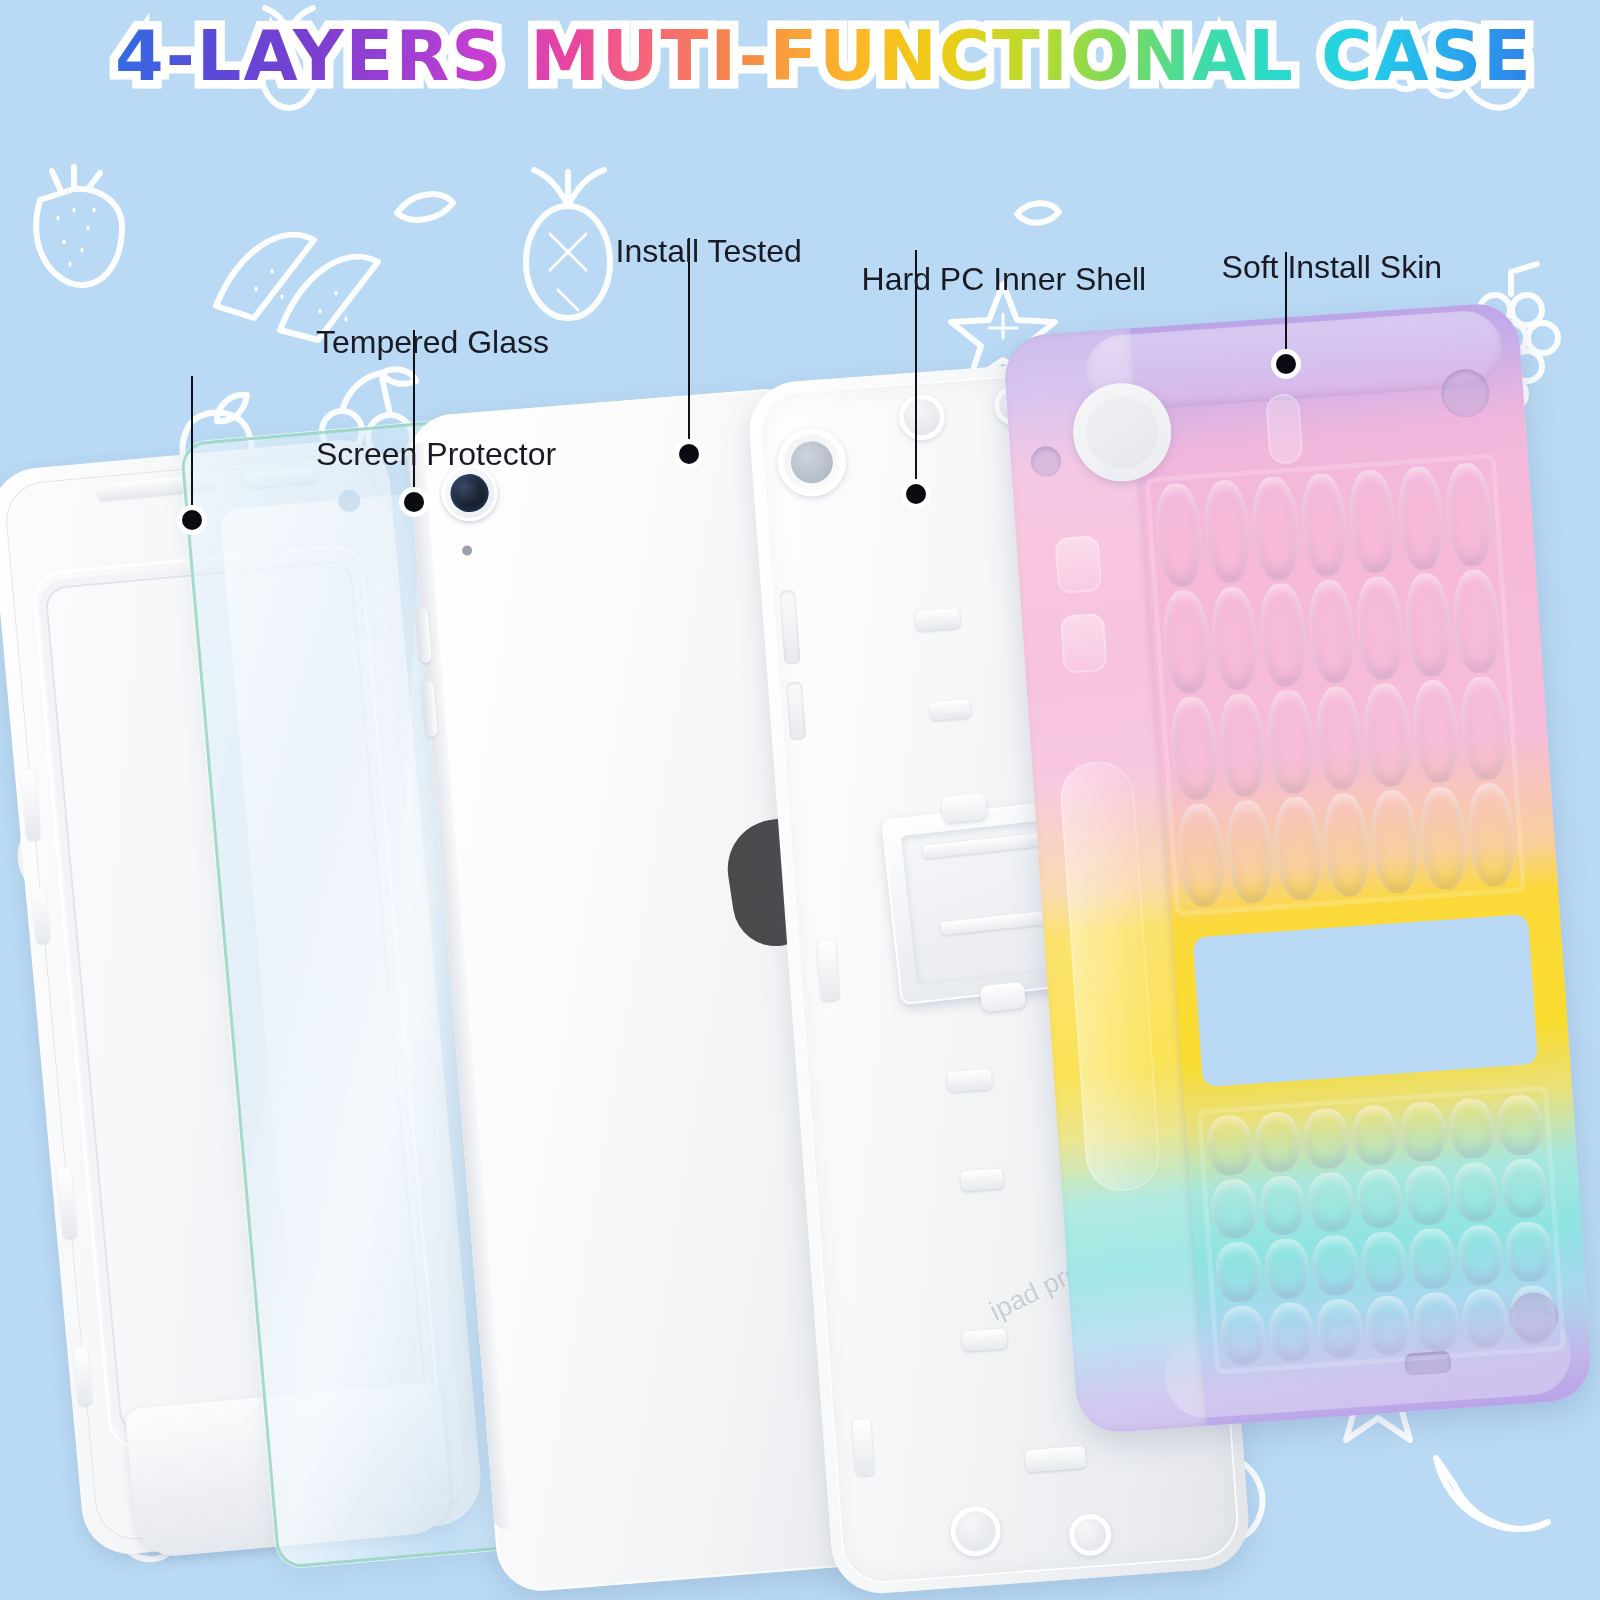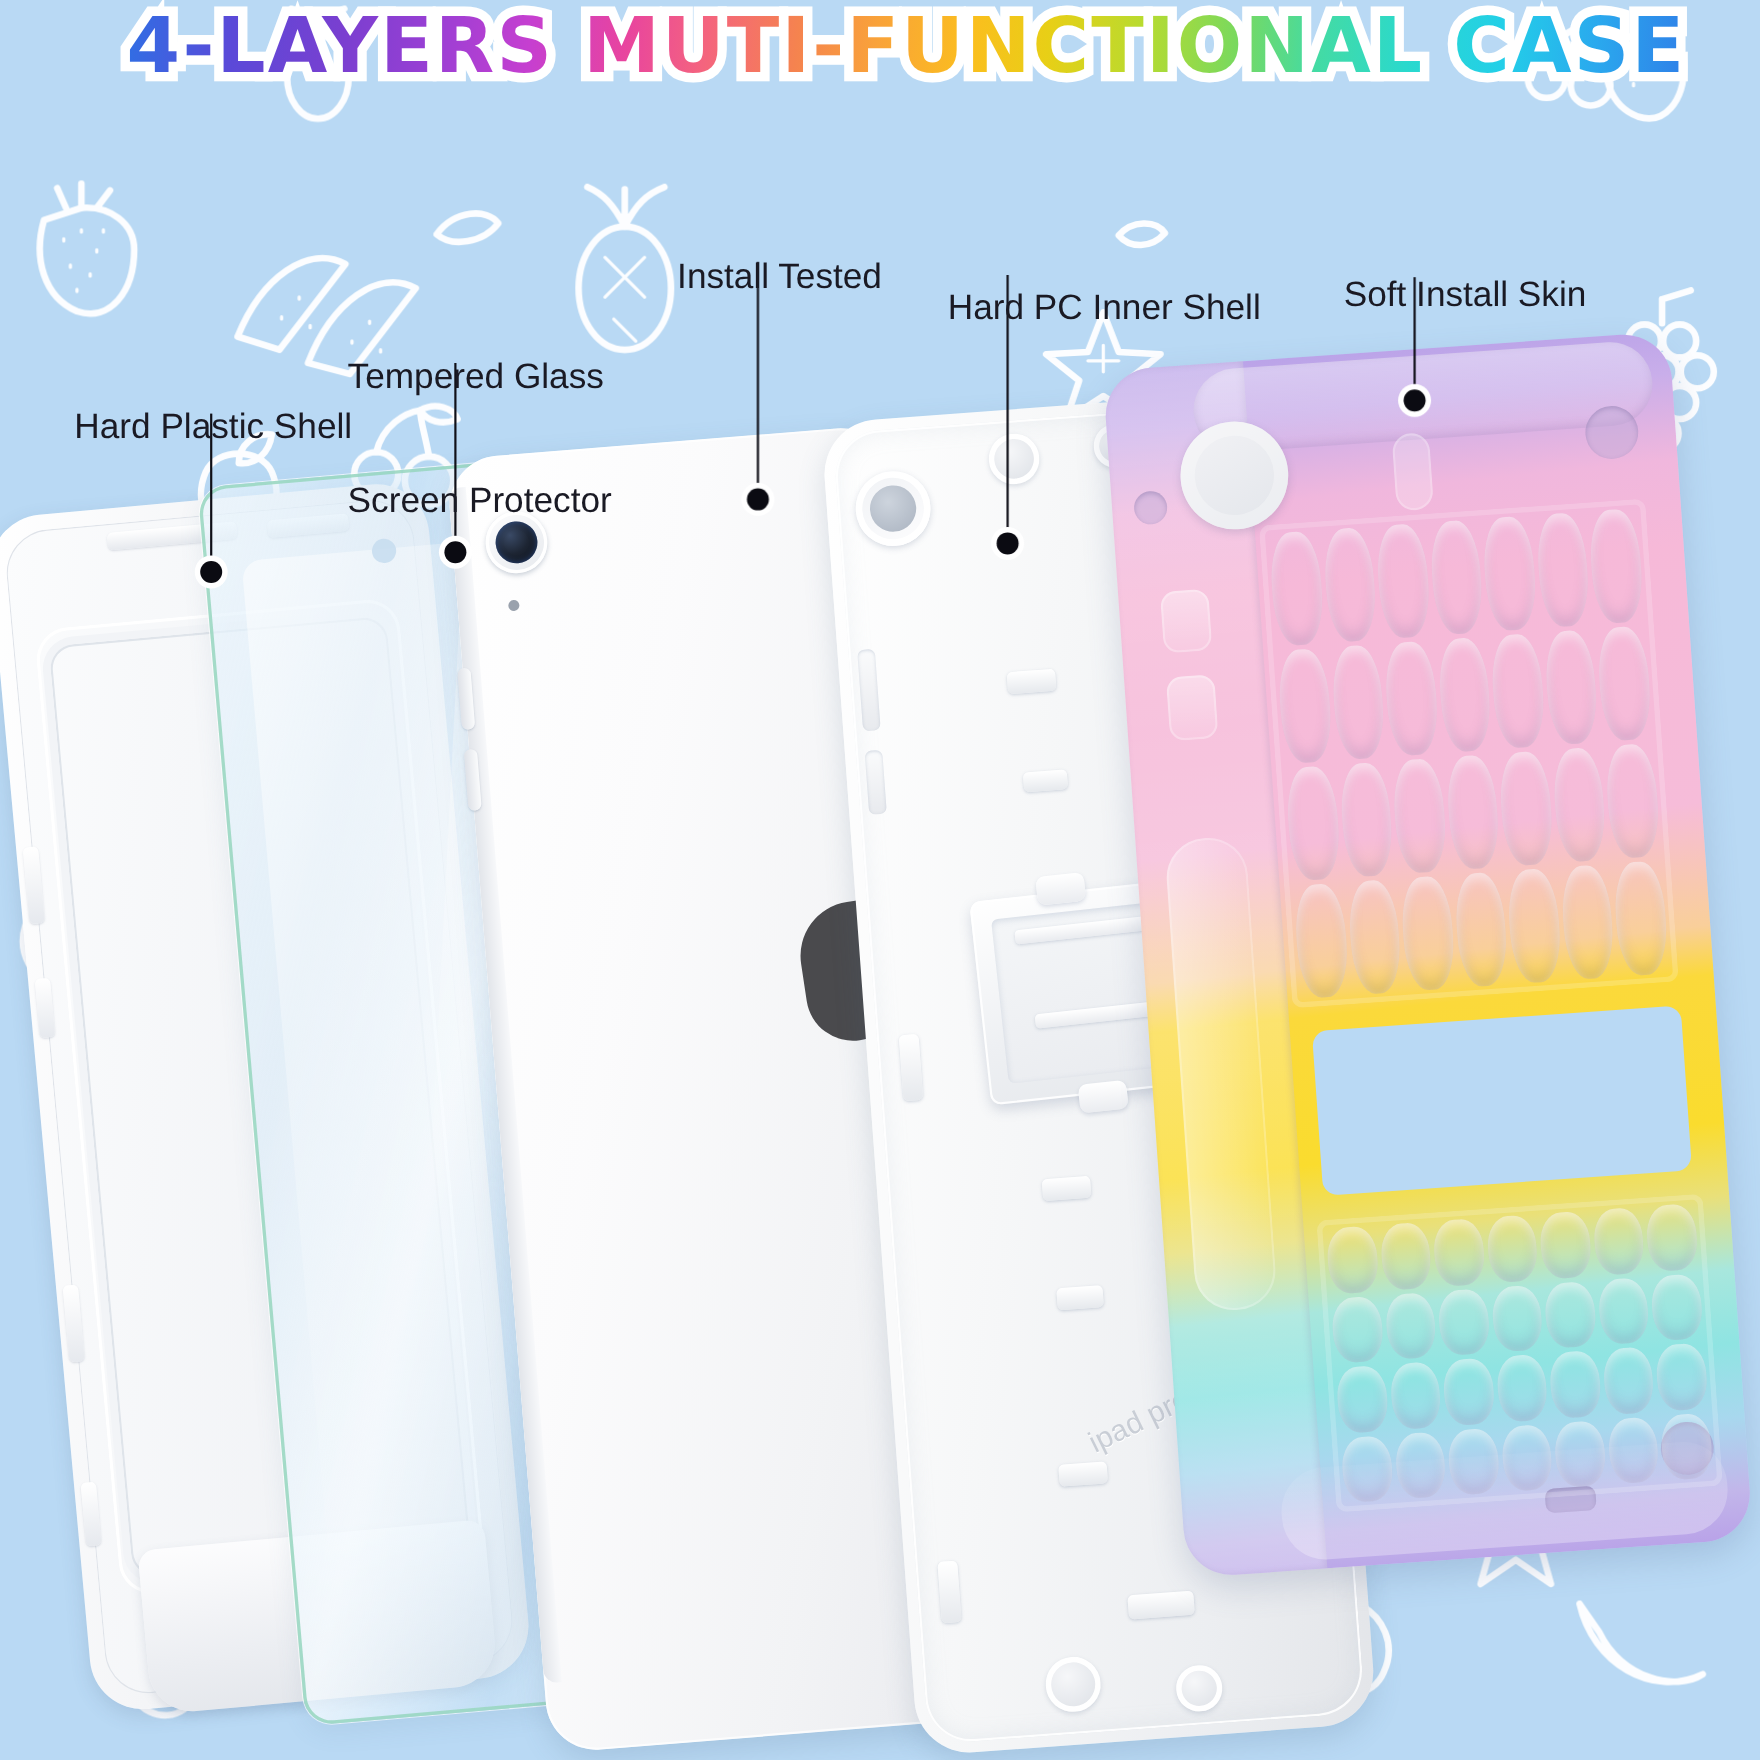--- a/index.html
+++ b/index.html
@@ -10,21 +10,21 @@
     position:relative;
   }
   #stage{position:absolute;inset:0;width:1600px;height:1600px;overflow:hidden;}
 
   
   .doodles{position:absolute;inset:0;pointer-events:none;}
 
   
   .title-wrap{
     position:absolute;left:0;right:0;top:6px;height:100px;
-    display:flex;align-items:flex-start;justify-content:center;
+    display:flex;align-items:center;justify-content:center;
     z-index:40;
     margin-left:48px;
   }
   .title{
     font-family:"DejaVu Sans", sans-serif;
     font-weight:bold;
     font-size:70px;
     letter-spacing:2px;
     white-space:nowrap;
     position:relative;
@@ -717,23 +717,20 @@
   </div>
 
   <div class="title-wrap">
     <div class="title">
       <span class="shadow">4-LAYERS MUTI-FUNCTIONAL CASE</span>
       <span class="fill">4-LAYERS MUTI-FUNCTIONAL CASE</span>
     </div>
   </div>
 
 
-  <div class="label" style="left:32px;top:332px;">
-    <span>Hard Plastic Shell</span>
-  </div>
 
   <div class="label" style="left:316px;top:250px;text-align:left;">
     <div>Tempered Glass</div>
     <div>Screen Protector</div>
   </div>
 
   <div class="label" style="left:580px;top:196px;">
     <span>Install Tested</span>
   </div>
 

